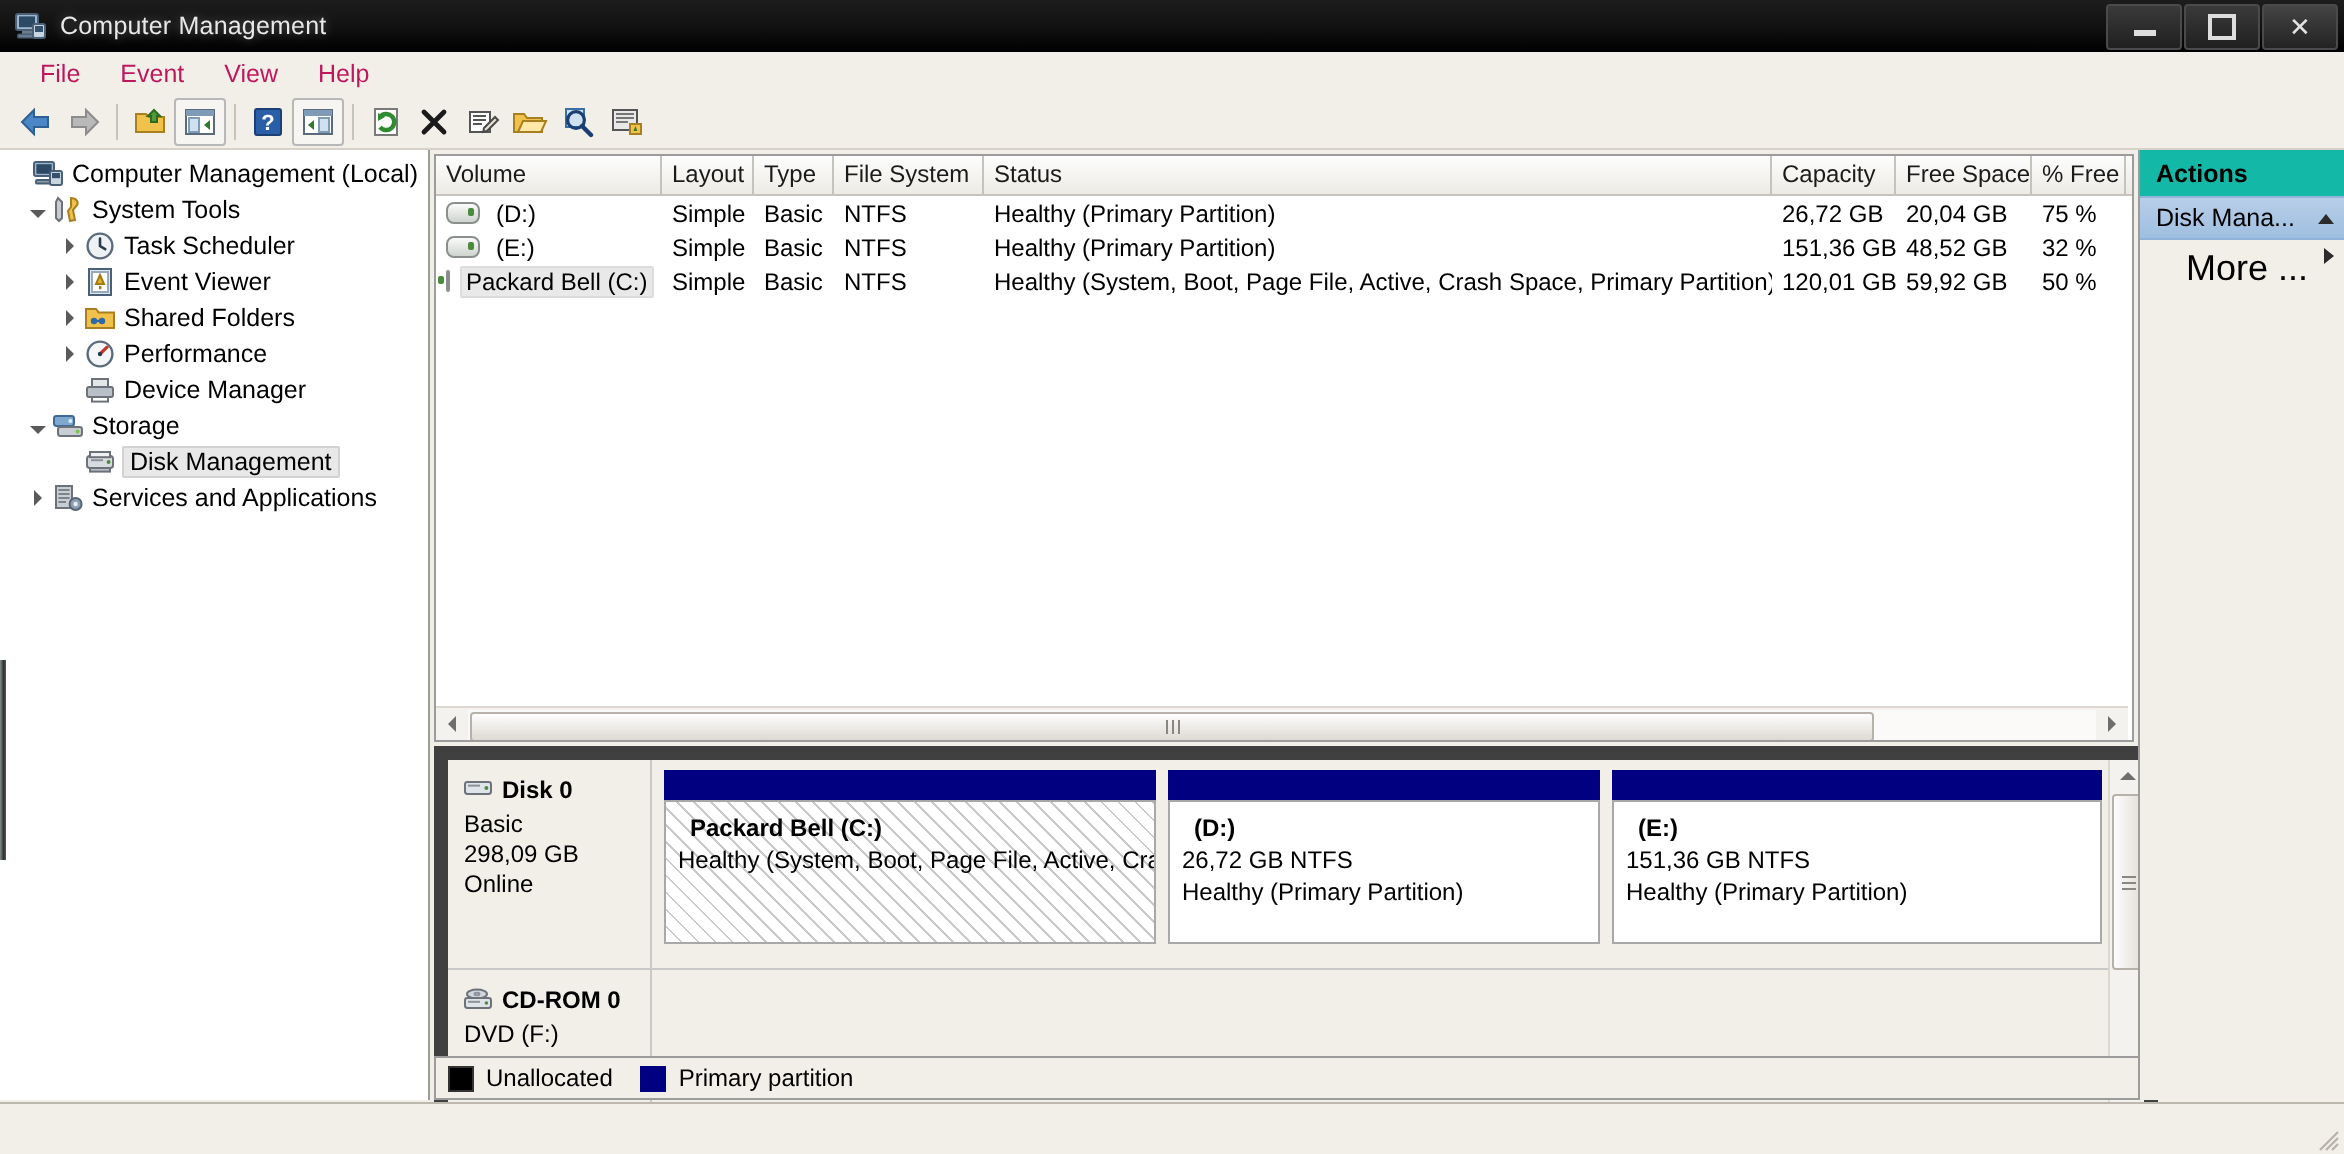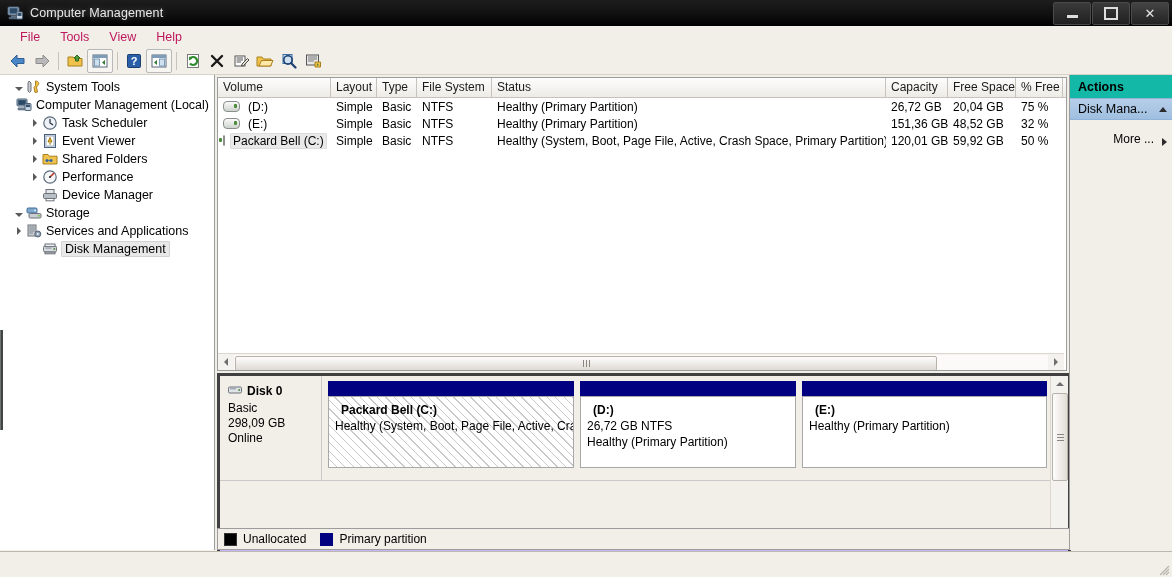--- a/index.html
+++ b/index.html
@@ -114,21 +114,21 @@
   .hsb .track{flex:1;height:15px;position:relative;background:#fbfaf8;}
   .hsb .thumb{position:absolute;left:1px;top:1px;width:700px;height:13px;
     background:linear-gradient(180deg,#fdfdfd,#dedad3);border:1px solid #b6b2aa;border-radius:2px;
     display:flex;align-items:center;justify-content:center;}
   .grip{display:flex;gap:2px;}
   .grip i{display:block;width:1px;height:7px;background:#8b8780;}
 
   
   .disk-wrap{
     position:absolute;left:2px;top:298px;width:848px;height:175px;
-    background:#c4b5fd;border:3px solid #404040;overflow:hidden;
+    background:#a21caf;border:7px solid #404040;overflow:hidden;
   }
   .disk-scroll{position:absolute;left:0;top:0;width:830px;height:173px;overflow:hidden;}
   .disk-row{display:flex;height:104px;border-bottom:1px solid #c9c9c9;}
   .disk-row.cd{height:68px;border-bottom:none;}
   .disk-info{
     width:102px;flex:none;padding:8px 6px 0 8px;box-sizing:border-box;
     border-right:1px solid #c9c9c9;background:#f2efe9;
   }
   .disk-info .dtitle{display:flex;align-items:center;font-weight:bold;font-size:12px;margin-bottom:3px;}
   .disk-info .dline{font-size:12px;line-height:15px;}
@@ -171,21 +171,21 @@
   .legend .lb{font-size:12px;margin-right:8px;}
 
   
   .act-head{font-weight:bold;font-size:12.5px;padding:5px 0 4px 8px;background:#14b8a6;}
   .act-sel{
     height:20px;background:linear-gradient(180deg,#b7cee8,#9fbfe0);
     border-top:1px solid #8fb3d9;border-bottom:1px solid #8fb3d9;
     display:flex;align-items:center;padding:0 6px 0 8px;font-size:12.5px;
   }
   .act-sel .up{margin-left:auto;width:0;height:0;border-bottom:5px solid #2b2b2b;border-left:4px solid transparent;border-right:4px solid transparent;}
-  .act-more{display:flex;align-items:flex-end;height:22px;padding:0 6px 0 8px;font-size:12px;margin-top:4px;}
+  .act-more{display:flex;align-items:flex-start;height:22px;padding:0 6px 0 8px;font-size:18px;margin-top:4px;}
   .act-more .lbl{margin-left:auto;}
   .act-more .rt{margin-left:8px;width:0;height:0;border-left:5px solid #2b2b2b;border-top:4px solid transparent;border-bottom:4px solid transparent;}
 
   
   .statusbar{
     position:absolute;left:0;top:551px;width:1172px;height:26px;
     background:#f2efe9;border-top:1px solid #bdb8ae;
   }
   .statusbar .sgrip{position:absolute;right:2px;bottom:2px;width:12px;height:12px;}
 
@@ -218,21 +218,21 @@
           <i class="glyph-max"></i>
         </div>
       <div class="wbtn close">
           <span class="glyph-close">✕</span>
         </div>
     </div>
   </div>
 
   <div class="menubar">
     <div class="menu-item">File</div>
-    <div class="menu-item">Tools</div>
+    <div class="menu-item">Event</div>
     <div class="menu-item">View</div>
     <div class="menu-item">Help</div>
   </div>
 
   <div class="toolbar">
     <div class="tbtn">
       <svg width="18" height="16" viewBox="0 0 18 16">
           <path d="M8 2 L2 8 L8 14 L8 10.5 L15 10.5 L15 5.5 L8 5.5 Z" fill="#4b86c6" stroke="#2f5f93"></path>
         </svg>
     </div>
@@ -312,45 +312,45 @@
         <path d="M12.7 10 L13.7 12.5 L11.7 12.5 Z" fill="#3b7a2c"></path>
       </svg>
     </div>
   </div>
 
   <div class="body-area">
 
     <div class="pane-tree">
       <div class="tree">
 
-        <div class="trow ind1">
-          <span class="tw"><i class="arr-o"></i></span>
-          <span class="ticon">
-            <svg width="16" height="16" viewBox="0 0 16 16">
-              <path d="M3 2 L5 4 L5 12 L3.5 13.5 L2 12 L2 4 Z" fill="#c9ccd1" stroke="#6d7179"></path>
-              <path d="M9.5 2 C12 2 13.5 4 12.5 5.6 L10.5 8 L11.5 13 L9 13.5 L8 8.5 L9.5 6.5 Z" fill="#f0c14b" stroke="#a9801f"></path>
-            </svg>
-          </span>
-          <span class="tlabel">System Tools</span>
-        </div>
-
         <div class="trow ind0">
           <span class="tw"></span>
           <span class="ticon">
             <svg width="16" height="16" viewBox="0 0 16 16">
               <rect x="1" y="2" width="10" height="7" rx="1" fill="#9fb6cc" stroke="#4a6076"></rect>
               <rect x="2.2" y="3.1" width="7.6" height="4.8" fill="#2c4a66"></rect>
               <rect x="2" y="11" width="9" height="1.8" rx=".6" fill="#8a9aa8" stroke="#4a6076"></rect>
               <rect x="9" y="6.5" width="6" height="7" rx="1" fill="#c8d6e2" stroke="#4a6076"></rect>
               <rect x="10" y="7.5" width="4" height="2.6" fill="#35506b"></rect>
             </svg>
           </span>
           <span class="tlabel">Computer Management (Local)</span>
         </div>
 
+        <div class="trow ind1">
+          <span class="tw"><i class="arr-o"></i></span>
+          <span class="ticon">
+            <svg width="16" height="16" viewBox="0 0 16 16">
+              <path d="M3 2 L5 4 L5 12 L3.5 13.5 L2 12 L2 4 Z" fill="#c9ccd1" stroke="#6d7179"></path>
+              <path d="M9.5 2 C12 2 13.5 4 12.5 5.6 L10.5 8 L11.5 13 L9 13.5 L8 8.5 L9.5 6.5 Z" fill="#f0c14b" stroke="#a9801f"></path>
+            </svg>
+          </span>
+          <span class="tlabel">System Tools</span>
+        </div>
+
         <div class="trow ind2">
           <span class="tw"><i class="arr-c"></i></span>
           <span class="ticon">
             <svg width="16" height="16" viewBox="0 0 16 16">
               <circle cx="8" cy="8" r="6.2" fill="#eef2f6" stroke="#5b6b7c" stroke-width="1.2"></circle>
               <path d="M8 4.3 V8 L10.6 9.6" stroke="#2b3a4a" stroke-width="1.3" fill="none" stroke-linecap="round"></path>
             </svg>
           </span>
           <span class="tlabel">Task Scheduler</span>
         </div>
@@ -409,47 +409,47 @@
           <span class="tw"><i class="arr-o"></i></span>
           <span class="ticon">
             <svg width="16" height="16" viewBox="0 0 16 16">
               <rect x="1" y="3" width="10" height="5" rx="1.2" fill="#7fa8cf" stroke="#3f6a95"></rect>
               <circle cx="9.2" cy="5.5" r="1" fill="#d8ecff"></circle>
               <rect x="3" y="8.5" width="12" height="4.5" rx="1.2" fill="#c9ced4" stroke="#6d7179"></rect>
               <circle cx="12.8" cy="10.7" r="1" fill="#7cc24e"></circle>
             </svg>
           </span>
           <span class="tlabel">Storage</span>
-        </div>
-
-        <div class="trow ind1">
-          <span class="tw"><i class="arr-c"></i></span>
-          <span class="ticon">
-            <svg width="16" height="16" viewBox="0 0 16 16">
-              <rect x="2" y="2" width="8" height="11" fill="#c9ced4" stroke="#6d7179"></rect>
-              <path d="M3.2 4 H8.8 M3.2 6 H8.8 M3.2 8 H8.8 M3.2 10 H7" stroke="#7d848c"></path>
-              <circle cx="11.8" cy="11" r="3" fill="#8fa0b0" stroke="#566474"></circle>
-              <circle cx="11.8" cy="11" r="1.1" fill="#e8eef4"></circle>
-            </svg>
-          </span>
-          <span class="tlabel">Services and Applications</span>
         </div>
 
         <div class="trow ind2 sel">
           <span class="tw"></span>
           <span class="ticon">
             <svg width="16" height="16" viewBox="0 0 16 16">
               <rect x="1.5" y="5" width="13" height="6" rx="1.4" fill="#d7dce1" stroke="#6d7179"></rect>
               <rect x="3" y="3" width="10" height="2.6" fill="#eef1f4" stroke="#6d7179"></rect>
               <rect x="3.5" y="6.6" width="6" height="1" fill="#8b9199"></rect>
               <circle cx="12.3" cy="8" r="1" fill="#4d8b3c"></circle>
               <rect x="3" y="11" width="10" height="1.8" fill="#b9bfc6" stroke="#6d7179"></rect>
             </svg>
           </span>
           <span class="tlabel">Disk Management</span>
+        </div>
+
+        <div class="trow ind1">
+          <span class="tw"><i class="arr-c"></i></span>
+          <span class="ticon">
+            <svg width="16" height="16" viewBox="0 0 16 16">
+              <rect x="2" y="2" width="8" height="11" fill="#c9ced4" stroke="#6d7179"></rect>
+              <path d="M3.2 4 H8.8 M3.2 6 H8.8 M3.2 8 H8.8 M3.2 10 H7" stroke="#7d848c"></path>
+              <circle cx="11.8" cy="11" r="3" fill="#8fa0b0" stroke="#566474"></circle>
+              <circle cx="11.8" cy="11" r="1.1" fill="#e8eef4"></circle>
+            </svg>
+          </span>
+          <span class="tlabel">Services and Applications</span>
         </div>
 
       </div>
     </div>
 
     <div class="pane-center">
 
       <div class="vol-wrap">
         <div class="vol-head">
           <div class="vh" style="width:113px">Volume</div>
@@ -558,28 +558,46 @@
                   <span class="pl pname">(D:)</span>
                   <span class="pl">26,72 GB NTFS</span>
                   <span class="pl">Healthy (Primary Partition)</span>
                 </div>
               </div>
 
               <div class="part" style="width:245px">
                 <div class="cap"></div>
                 <div class="bodyb">
                   <span class="pl pname">(E:)</span>
+                  <span class="pl">151,36 GB NTFS</span>
                   <span class="pl">Healthy (Primary Partition)</span>
                 </div>
               </div>
 
             </div>
           </div>
 
           <div class="disk-row cd">
+            <div class="disk-info">
+              <div class="dtitle">
+                <span style="width:16px;height:12px;display:inline-block;margin-right:3px">
+                  <svg width="16" height="12" viewBox="0 0 16 12">
+                    <ellipse cx="6.5" cy="3" rx="5" ry="2.2" fill="#cfd6dd" stroke="#6d7179"></ellipse>
+                    <ellipse cx="6.5" cy="3" rx="1.2" ry="0.6" fill="#fff" stroke="#8b9199"></ellipse>
+                    <rect x="0.5" y="5" width="13" height="5" rx="1.2" fill="#dfe4e9" stroke="#6d7179"></rect>
+                    <rect x="2" y="6.4" width="6" height="1" fill="#8b9199"></rect>
+                    <circle cx="11.2" cy="7.5" r="0.9" fill="#4d8b3c"></circle>
+                  </svg>
+                </span>
+                <span>CD-ROM 0</span>
+              </div>
+              <div class="dline">DVD (F:)</div>
+              <div class="dgap"></div>
+              <div class="dline">No Media</div>
+            </div>
             <div class="cd-empty"></div>
           </div>
 
         </div>
 
         <div class="vsb">
           <div class="ar">
               <i class="up"></i>
             </div>
           <div class="thumb">

